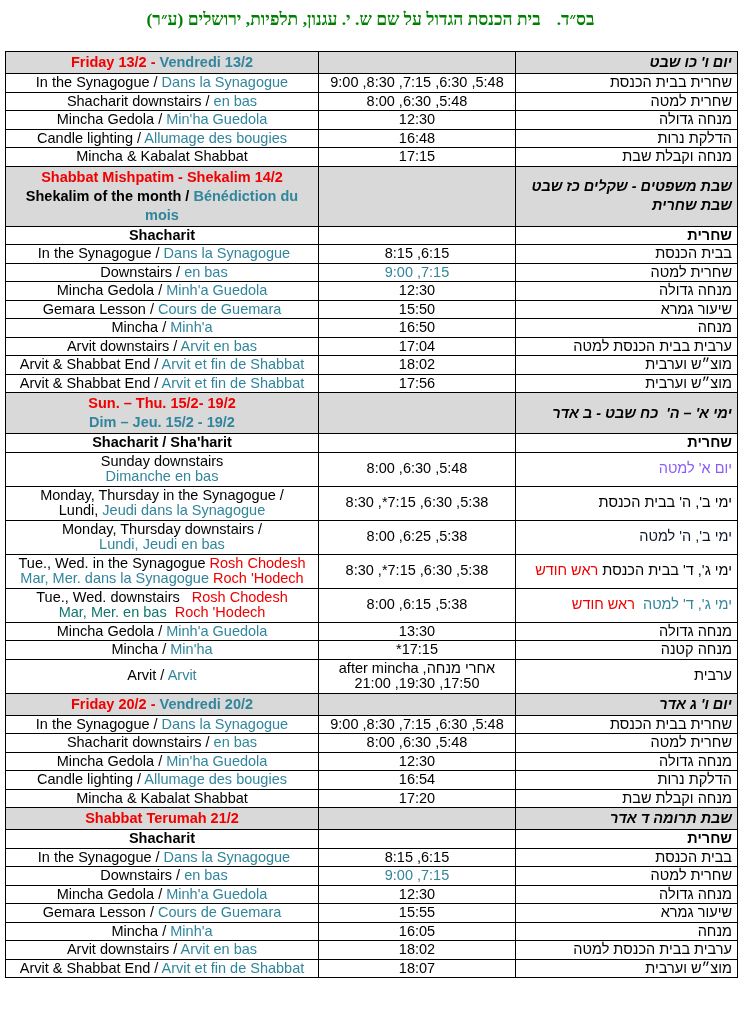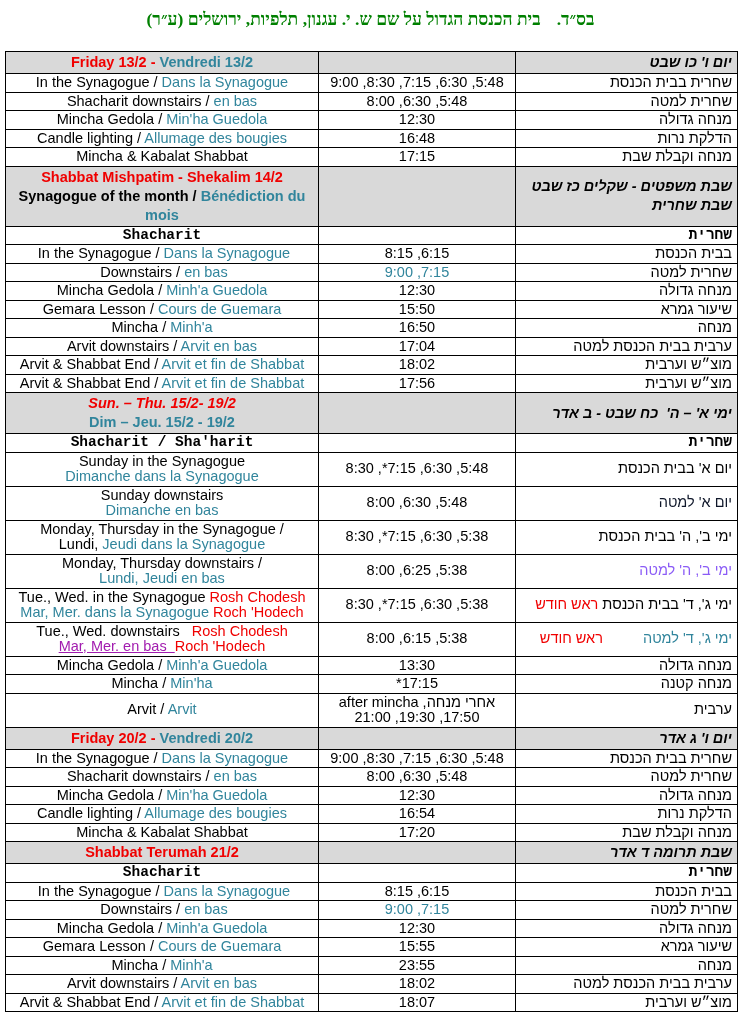--- a/index.html
+++ b/index.html
@@ -26,21 +26,21 @@
     border:1px solid #000;padding:1px 5px;font-size:14.5px;
     vertical-align:middle;overflow:hidden;
   }
   .line{line-height:15.5px;white-space:pre-wrap;}
   td.en{direction:ltr;text-align:center;}
   td.time{direction:rtl;text-align:center;}
   td.he{direction:rtl;text-align:right;}
   tr.section td{background:#d9d9d9;font-weight:bold;}
   tr.section td .line{line-height:19px;}
   tr.section td.he{font-style:italic;}
-  tr.sub td{font-weight:bold;font-family:Liberation Mono, monospace;}
+  tr.sub td{font-weight:bold;}
 </style>
 </head>
 <body>
 
 <div class="page">
 
   <div class="title1" dir="rtl">
     <span class="bsd">בס״ד.</span><span>בית הכנסת הגדול על שם ש. י. עגנון, תלפיות, ירושלים (ע״ר)</span>
   </div>
 
@@ -112,21 +112,21 @@
           <td class="time">
             <div class="line"><span>17:15</span></div>
           </td>
           <td class="he">
             <div class="line"><span>מנחה וקבלת שבת</span></div>
           </td>
         </tr>
         <tr class="section">
           <td class="en">
             <div class="line"><span style="color: rgb(240, 0, 0);">Shabbat Mishpatim - Shekalim 14/2</span></div>
-            <div class="line"><span>Synagogue of the month / </span><span style="color: rgb(49, 133, 156);">Bénédiction du mois</span></div>
+            <div class="line"><span>Shekalim of the month / </span><span style="color: rgb(49, 133, 156);">Bénédiction du mois</span></div>
           </td>
           <td class="time"></td>
           <td class="he">
             <div class="line"><span>שבת משפטים - שקלים כז שבט</span></div>
             <div class="line"><span>שבת שחרית</span></div>
           </td>
         </tr>
         <tr class="sub">
           <td class="en">
             <div class="line"><span>Shacharit</span></div>
@@ -219,59 +219,47 @@
           </td>
           <td class="time">
             <div class="line"><span>17:56</span></div>
           </td>
           <td class="he">
             <div class="line"><span>מוצ״ש וערבית</span></div>
           </td>
         </tr>
         <tr class="section">
           <td class="en">
-            <div class="line"><span style="color: rgb(240, 0, 0); font-style: italic;">Sun. – Thu. 15/2- 19/2</span></div>
+            <div class="line"><span style="color: rgb(240, 0, 0);">Sun. – Thu. 15/2- 19/2</span></div>
             <div class="line"><span style="color: rgb(49, 133, 156);">Dim – Jeu. 15/2 - 19/2</span></div>
           </td>
           <td class="time"></td>
           <td class="he">
             <div class="line"><span>ימי א' – ה'  כח שבט - ב אדר</span></div>
           </td>
         </tr>
         <tr class="sub">
           <td class="en">
             <div class="line"><span>Shacharit / Sha'harit</span></div>
           </td>
           <td class="time"></td>
           <td class="he">
             <div class="line"><span>שחרית</span></div>
-          </td>
-        </tr>
-        <tr class="row">
-          <td class="en">
-            <div class="line"><span>Sunday in the Synagogue</span></div>
-            <div class="line"><span style="color: rgb(49, 133, 156);">Dimanche dans la Synagogue</span></div>
-          </td>
-          <td class="time">
-            <div class="line"><span>5:48, 6:30, 7:15*, 8:30</span></div>
-          </td>
-          <td class="he">
-            <div class="line"><span>יום א' בבית הכנסת</span></div>
           </td>
         </tr>
         <tr class="row">
           <td class="en">
             <div class="line"><span>Sunday downstairs</span></div>
             <div class="line"><span style="color: rgb(49, 133, 156);">Dimanche en bas</span></div>
           </td>
           <td class="time">
             <div class="line"><span>5:48, 6:30, 8:00</span></div>
           </td>
           <td class="he">
-            <div class="line"><span style="color: #0f172a;">יום א' למטה</span></div>
+            <div class="line"><span style="color: #8b5cf6;">יום א' למטה</span></div>
           </td>
         </tr>
         <tr class="row">
           <td class="en">
             <div class="line"><span>Monday, Thursday in the Synagogue /</span></div>
             <div class="line"><span>Lundi,</span><span style="color: rgb(49, 133, 156);"> Jeudi dans la Synagogue</span></div>
           </td>
           <td class="time">
             <div class="line"><span>5:38, 6:30, 7:15*, 8:30</span></div>
           </td>
@@ -281,45 +269,45 @@
         </tr>
         <tr class="row">
           <td class="en">
             <div class="line"><span>Monday, Thursday downstairs /</span></div>
             <div class="line"><span style="color: rgb(49, 133, 156);">Lundi, Jeudi en bas</span></div>
           </td>
           <td class="time">
             <div class="line"><span>5:38, 6:25, 8:00</span></div>
           </td>
           <td class="he">
-            <div class="line"><span style="color: #8b5cf6;">ימי ב', ה' למטה</span></div>
+            <div class="line"><span style="color: #0f172a;">ימי ב', ה' למטה</span></div>
           </td>
         </tr>
         <tr class="row">
           <td class="en">
             <div class="line"><span>Tue., Wed. in the Synagogue </span><span style="color: rgb(240, 0, 0);">Rosh Chodesh</span></div>
             <div class="line"><span style="color: rgb(49, 133, 156);">Mar, Mer. dans la Synagogue </span><span style="color: rgb(240, 0, 0);">Roch 'Hodech</span></div>
           </td>
           <td class="time">
             <div class="line"><span>5:38, 6:30, 7:15*, 8:30</span></div>
           </td>
           <td class="he">
             <div class="line"><span>ימי ג', ד' בבית הכנסת </span><span style="color: rgb(240, 0, 0);">ראש חודש</span></div>
           </td>
         </tr>
         <tr class="row">
           <td class="en">
             <div class="line"><span>Tue., Wed. downstairs   </span><span style="color: rgb(240, 0, 0);">Rosh Chodesh</span></div>
-            <div class="line"><span style="color: #a21caf; text-decoration: underline;">Mar, Mer. en bas  </span><span style="color: rgb(240, 0, 0);">Roch 'Hodech</span></div>
+            <div class="line"><span style="color: #0f766e;">Mar, Mer. en bas  </span><span style="color: rgb(240, 0, 0);">Roch 'Hodech</span></div>
           </td>
           <td class="time">
             <div class="line"><span>5:38, 6:15, 8:00</span></div>
           </td>
           <td class="he">
-            <div class="line"><span style="color: rgb(49, 133, 156); margin-left: 32px;">ימי ג', ד' למטה  </span><span style="color: rgb(240, 0, 0);">ראש חודש</span></div>
+            <div class="line"><span style="color: rgb(49, 133, 156);">ימי ג', ד' למטה  </span><span style="color: rgb(240, 0, 0);">ראש חודש</span></div>
           </td>
         </tr>
         <tr class="row">
           <td class="en">
             <div class="line"><span>Mincha Gedola / </span><span style="color: rgb(49, 133, 156);">Minh'a Guedola</span></div>
           </td>
           <td class="time">
             <div class="line"><span>13:30</span></div>
           </td>
           <td class="he">
@@ -473,21 +461,21 @@
           </td>
           <td class="he">
             <div class="line"><span>שיעור גמרא</span></div>
           </td>
         </tr>
         <tr class="row">
           <td class="en">
             <div class="line"><span>Mincha / </span><span style="color: rgb(49, 133, 156);">Minh'a</span></div>
           </td>
           <td class="time">
-            <div class="line"><span>23:55</span></div>
+            <div class="line"><span>16:05</span></div>
           </td>
           <td class="he">
             <div class="line"><span>מנחה</span></div>
           </td>
         </tr>
         <tr class="row">
           <td class="en">
             <div class="line"><span>Arvit downstairs / </span><span style="color: rgb(49, 133, 156);">Arvit en bas</span></div>
           </td>
           <td class="time">

